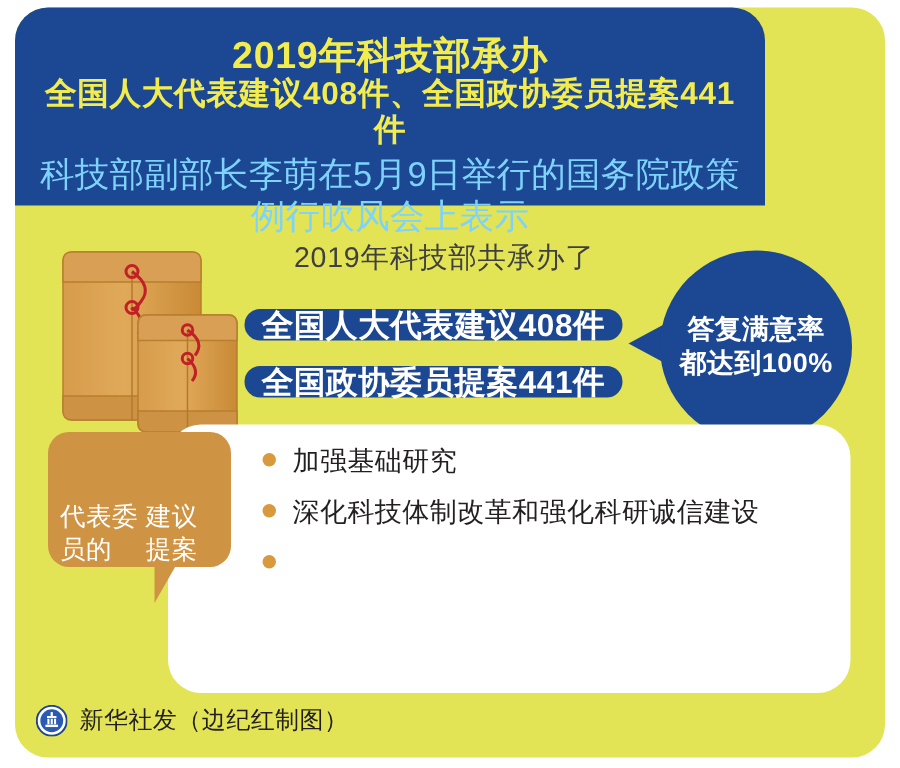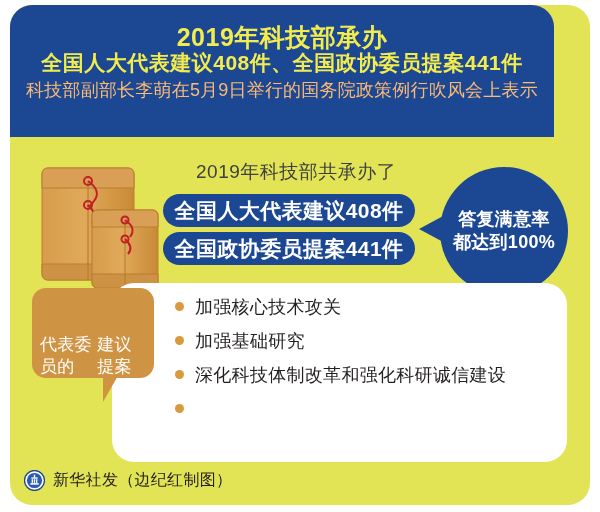--- a/index.html
+++ b/index.html
@@ -25,39 +25,39 @@
     width: 580px;
     height: 500px;
     background: #e2e455;
     border-radius: 22px;
   }
   
   .header {
     position: absolute;
     left: 10px;
     top: 5px;
-    width: 544px;
+    width: 500px;
     height: 132px;
     background: #1c4793;
     border-radius: 22px 22px 0 0;
     box-sizing: border-box;
     padding: 18px 12px 6px 12px;
     text-align: center;
   }
   .title-line {
     color: #f2ec4e;
     font-weight: bold;
     letter-spacing: 0.5px;
     line-height: 1.12;
   }
   .title-1 { font-size: 25px; }
   .title-2 { font-size: 21px; }
   .subtitle {
-    color: #fdba74;
-    font-size: 18px;
+    color: #7dd3fc;
+    font-size: 23px;
     line-height: 1.2;
     margin-top: 5px;
     letter-spacing: 0.2px;
   }
   
   .env-wrap {
     position: absolute;
     left: 30px;
     top: 160px;
     width: 160px;
@@ -69,31 +69,32 @@
     left: 196px;
     top: 159px;
     font-size: 19px;
     color: #404040;
     letter-spacing: 0.5px;
   }
   
   .pill {
     position: absolute;
     left: 163px;
-    height: 33px;
+    height: 21px;
     width: 252px;
     background: #1c4793;
     border-radius: 17px;
     color: #ffffff;
     font-size: 21px;
     font-weight: bold;
     display: flex;
     align-items: center;
     justify-content: center;
     letter-spacing: 0.4px;
+    margin-top: 12px;
   }
   .pill-1 { top: 194px; }
   .pill-2 { top: 232px; }
   
   .circle-bubble {
     position: absolute;
     left: 440px;
     top: 167px;
     width: 128px;
     height: 128px;
@@ -261,24 +262,20 @@
   <div class="circle-bubble">
     <span>答复满意率</span>
     <span>都达到100%</span>
   </div>
 
   <div class="list-card"></div>
 
   <div class="bullets">
     <div class="bullet-row">
       <span class="dot"></span>
-      <span class="bullet-text">加强核心技术攻关</span>
-    </div>
-    <div class="bullet-row">
-      <span class="dot"></span>
       <span class="bullet-text">加强基础研究</span>
     </div>
     <div class="bullet-row">
       <span class="dot"></span>
       <span class="bullet-text">深化科技体制改革和强化科研诚信建设</span>
     </div>
     <div class="bullet-row">
       <span class="dot"></span>
     </div>
   </div>

